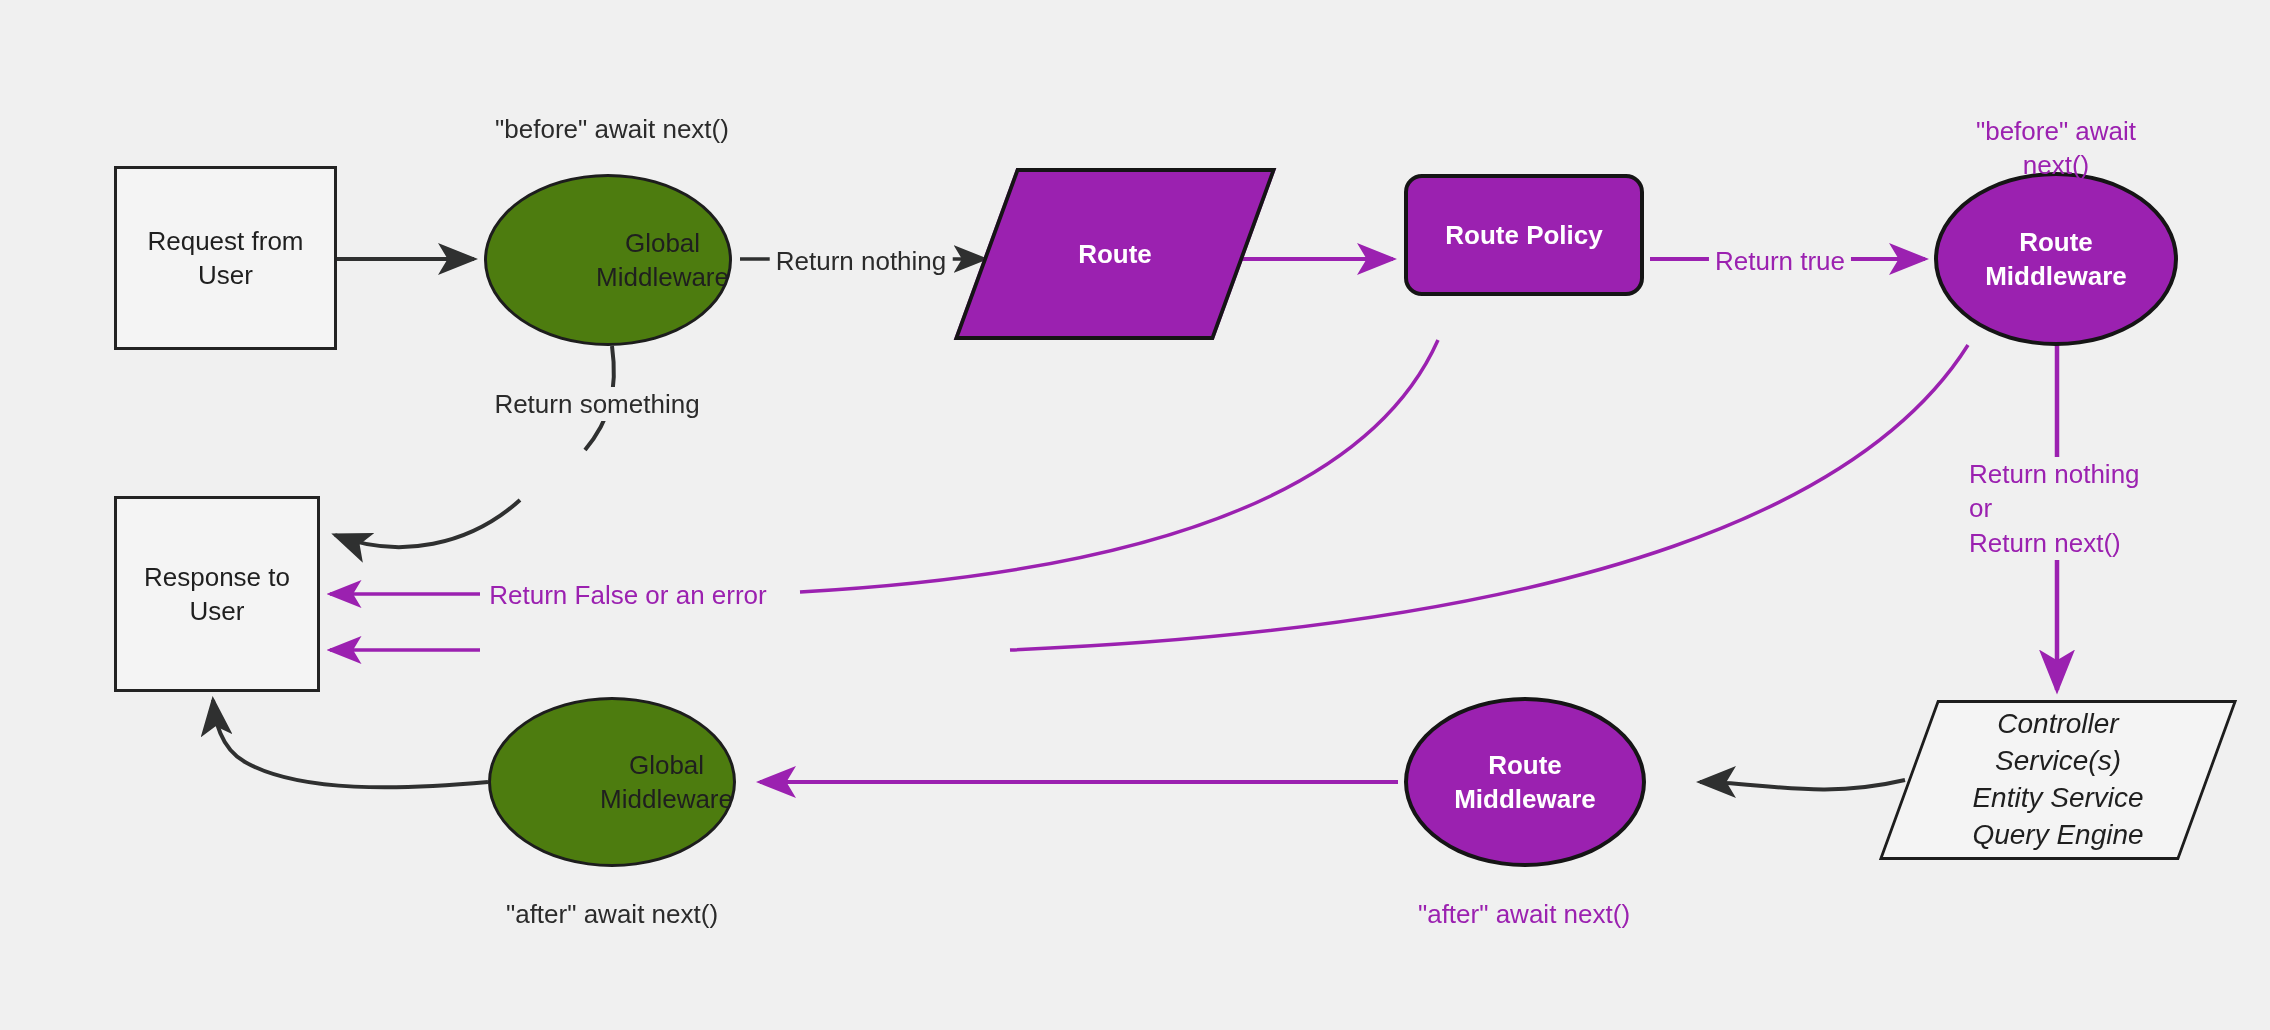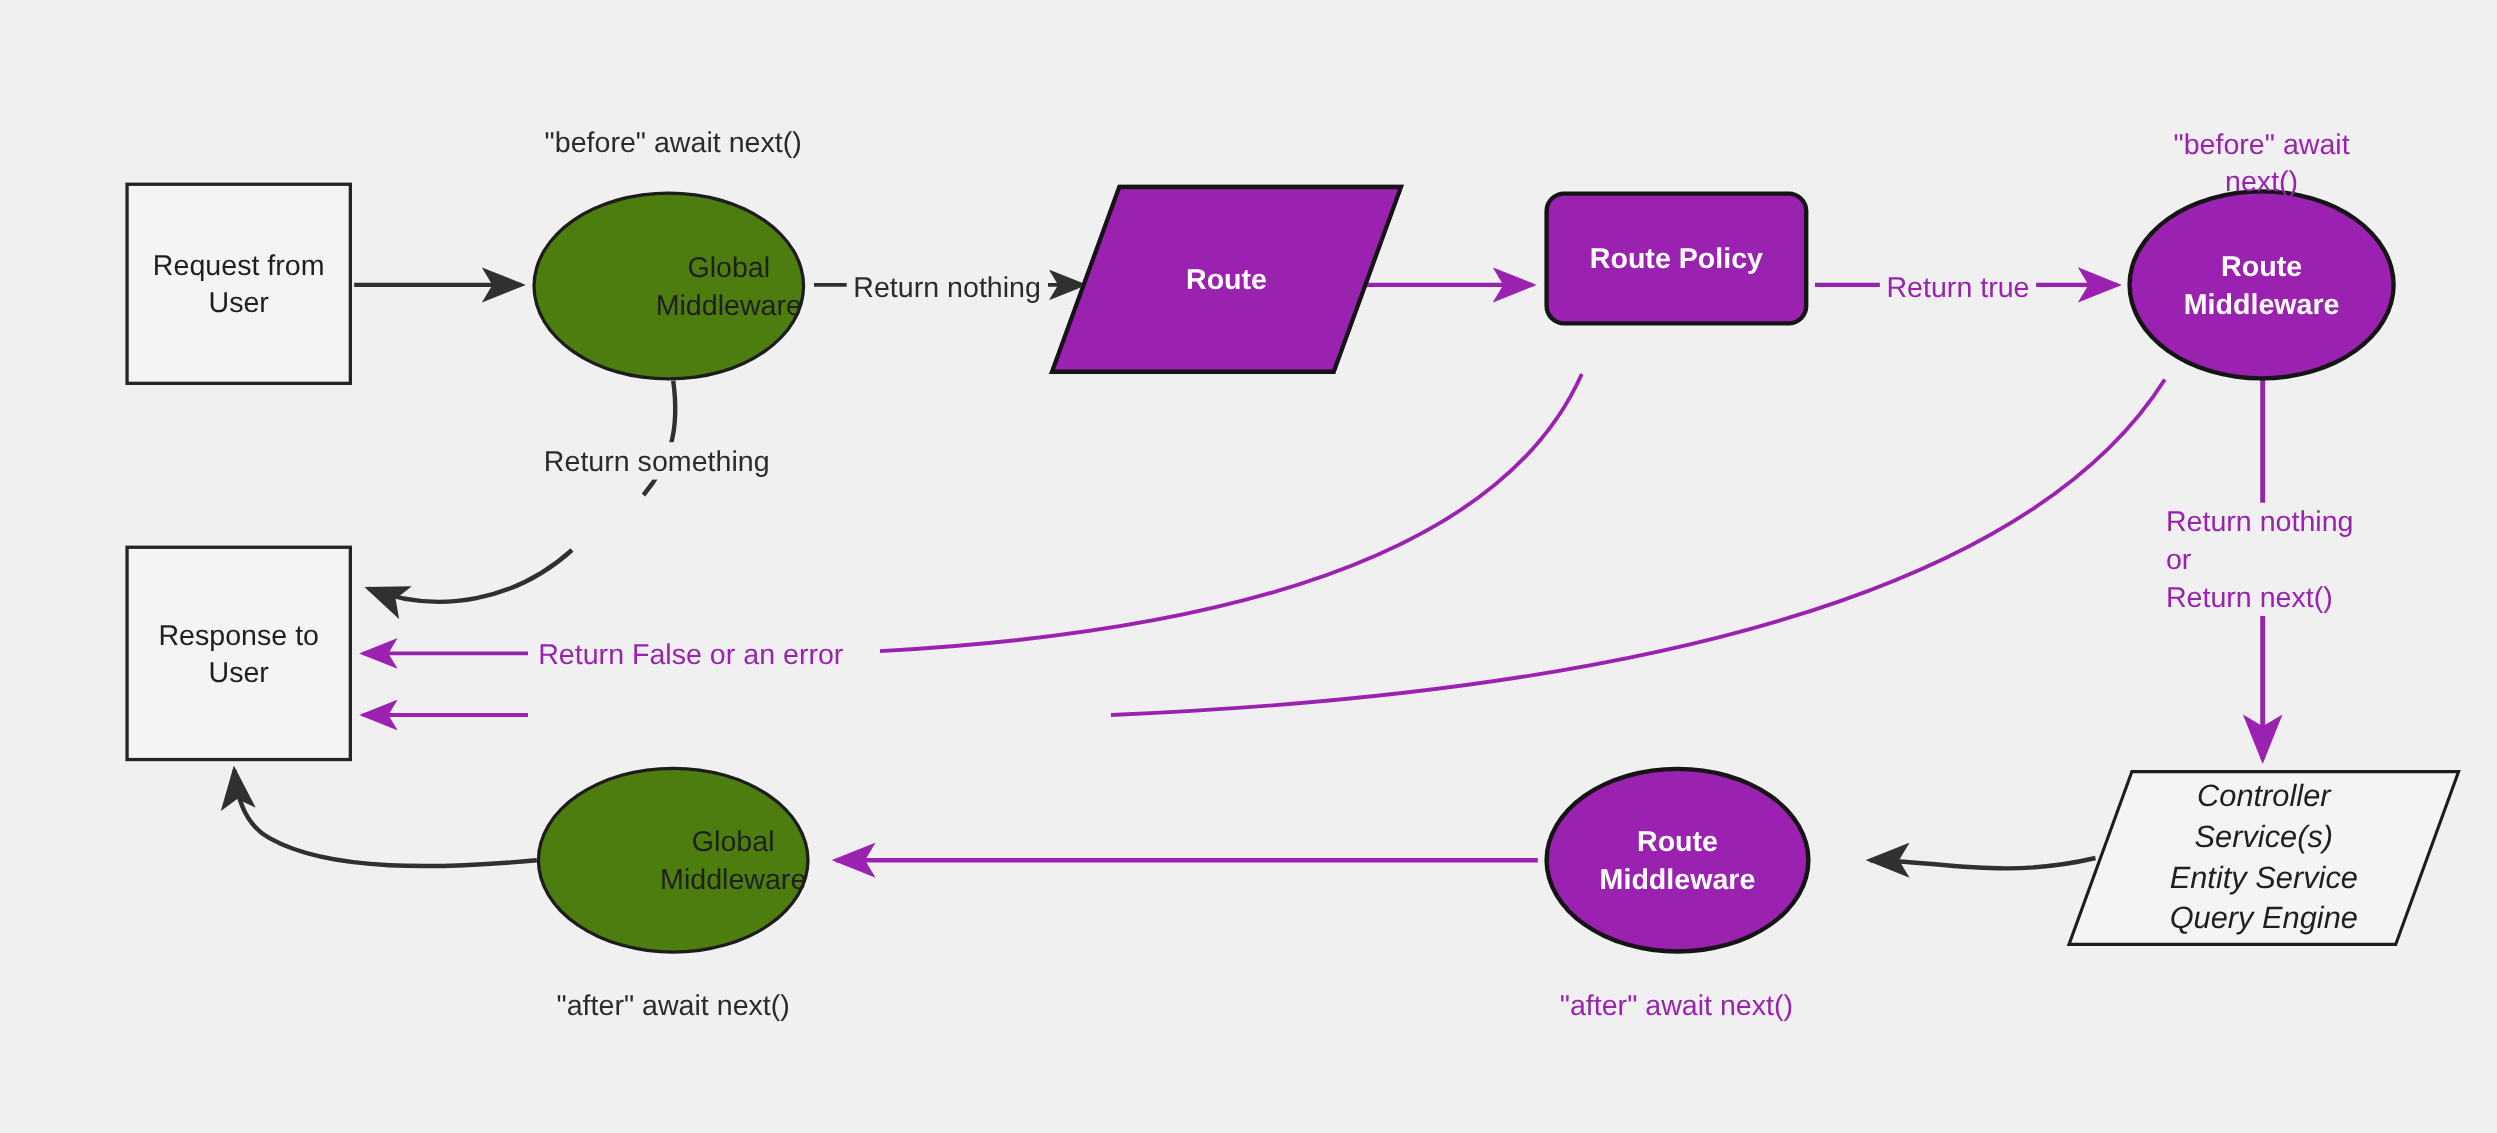--- a/index.html
+++ b/index.html
@@ -150,21 +150,21 @@
     <path d="M 612,346 C 618,390 610,420 585,450" fill="none" stroke="#2f3030" stroke-width="4"></path>
     <path d="M 520,500 C 470,545 400,560 335,535" fill="none" stroke="#2f3030" stroke-width="4" marker-end="url(#arrDark)"></path>
 
     <path d="M 1438,340 C 1380,470 1200,570 800,592" fill="none" stroke="#9B21B0" stroke-width="3.5"></path>
     <line x1="480" y1="594" x2="330" y2="594" stroke="#9B21B0" stroke-width="3.5" marker-end="url(#arrPlum)"></line>
 
     <path d="M 1968,345 C 1870,500 1600,625 1010,650" fill="none" stroke="#9B21B0" stroke-width="3.5"></path>
     <line x1="480" y1="650" x2="330" y2="650" stroke="#9B21B0" stroke-width="3.5" marker-end="url(#arrPlum)"></line>
   </svg>
 
-  <div class="node rect" style="left:114px; top:166px; width:206px; height:184px;">
+  <div class="node rect" style="left:114px; top:166px; width:223px; height:184px;">
     <span class="lbl">Request from
 User</span>
   </div>
 
   <div class="node ellipse-plain" style="left:484px; top:174px; width:248px; height:172px;">
     <span class="lbl">Global
 Middleware</span>
   </div>
 
   <div class="node para-purple" style="left:985px; top:168px; width:260px; height:172px;">
@@ -207,21 +207,21 @@
   <div class="elabel dark ctr nobg" style="left:612px; top:112px;">"before" await next()</div>
 
   <div class="elabel plum ctr nobg" style="left:2056px; top:114px;">"before" await next()</div>
 
   <div class="elabel dark ctr nobg" style="left:612px; top:897px;">"after" await next()</div>
 
   <div class="elabel plum ctr nobg" style="left:1524px; top:897px;">"after" await next()</div>
 
   <div class="elabel dark ctr" style="left:861px; top:244px;">Return nothing</div>
 
-  <div class="elabel dark ctr" style="left:597px; top:402px;">Return something</div>
+  <div class="elabel dark ctr" style="left:597px; top:387px;">Return something</div>
 
   <div class="elabel plum ctr" style="left:1780px; top:244px;">Return true</div>
 
   <div class="elabel plum ctr" style="left:628px; top:578px;">Return False or an error</div>
 
 
   <div class="elabel plum lft" style="left:1963px; top:457px;">Return nothing
 or
 Return next()</div>
 

